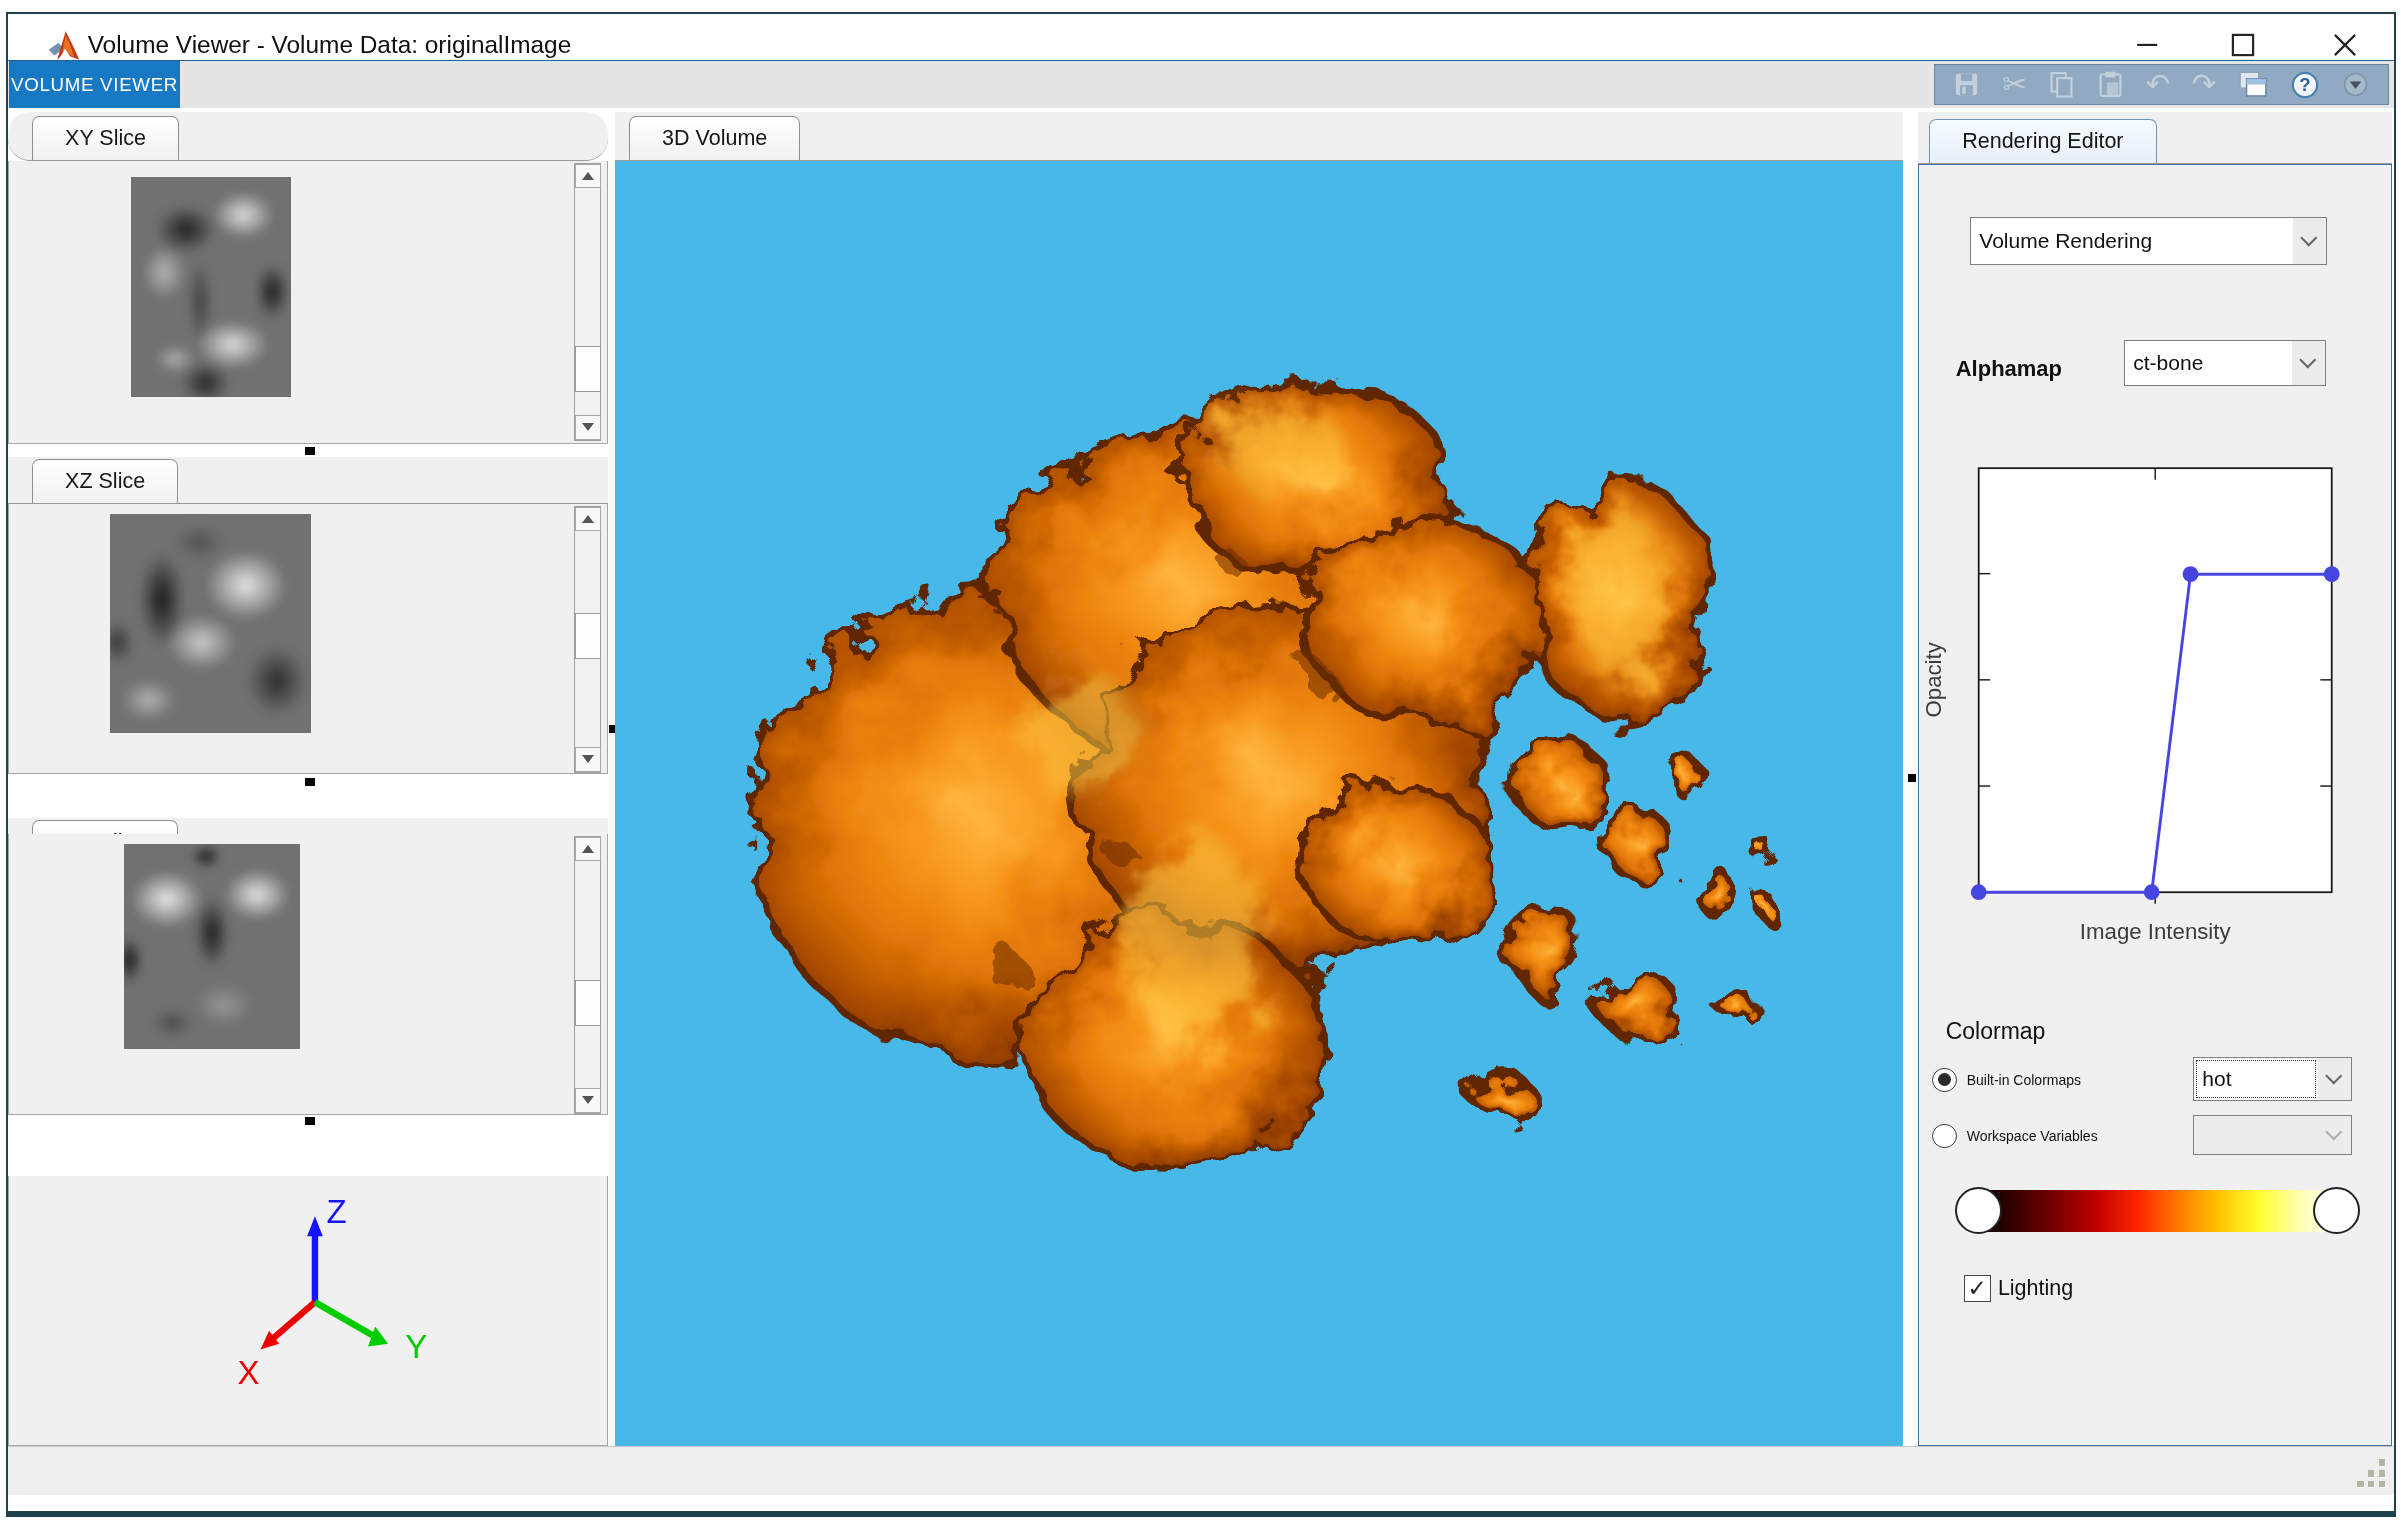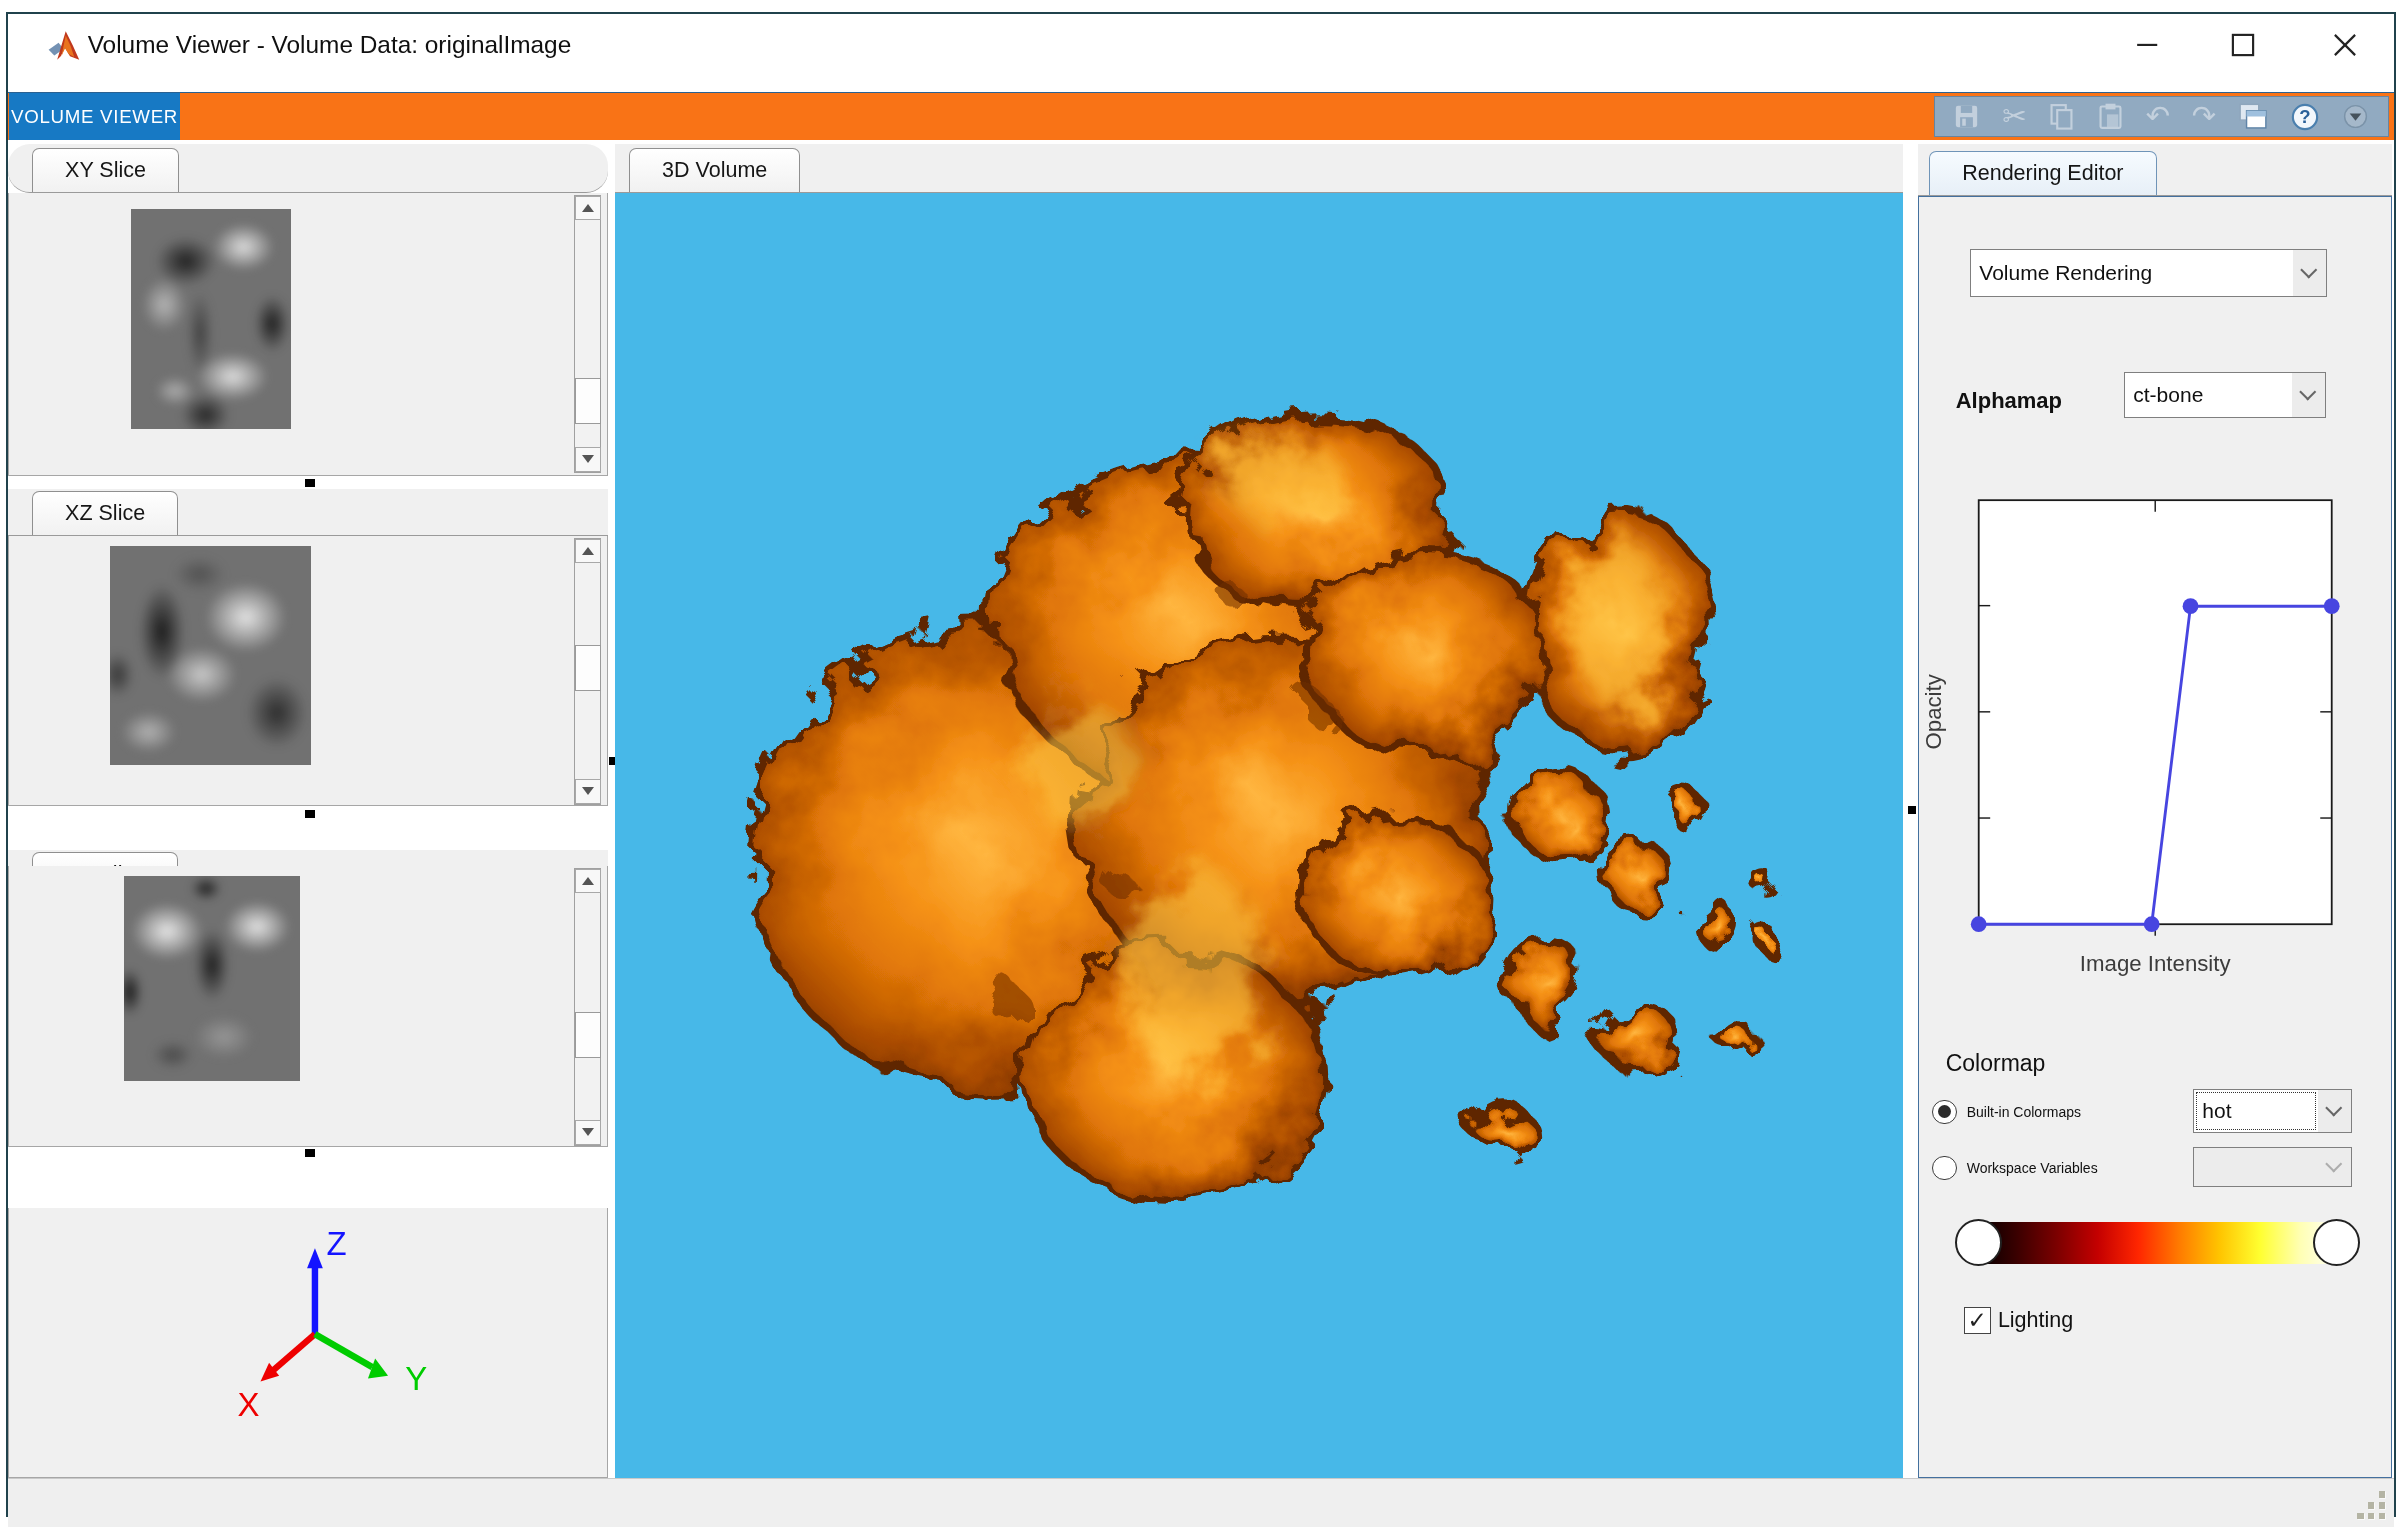--- a/index.html
+++ b/index.html
@@ -2,28 +2,28 @@
 <html style="font-size:11.5px"><head>
 <meta charset="utf-8">
 <style>
   * { margin:0; padding:0; box-sizing:border-box; }
   html,body { width:2401px; height:1529px; background:#ffffff; font-family:"Liberation Sans", sans-serif; overflow:hidden; }
 
   .window { position:absolute; left:5.7px; top:11.5px; width:2390px; height:1505px;
     border:2.2px solid #20424c; border-bottom:6.5px solid #20424c; background:#ffffff; }
 
   
-  .titlebar { position:relative; height:78px; background:#ffffff; }
+  .titlebar { position:relative; height:46px; background:#ffffff; }
   .matlab-icon { position:absolute; left:39px; top:13px; }
   .win-title { position:absolute; left:80px; top:0; height:62px; line-height:62px; font-size:24.4px; color:#101010; }
   .win-btn { position:absolute; top:13px; width:34px; height:36px; display:flex; align-items:center; justify-content:center; cursor:pointer; }
   .btn-min { left:2123px; } .btn-max { left:2218px; } .btn-close { left:2320px; }
 
   
-  .ribbon { position:relative; height:48px; background:#f97316; border-top:0.7px solid #2a6191; }
+  .ribbon { position:relative; height:48px; background:#e5e5e5; border-top:0.7px solid #2a6191; }
   .ribbon-tab { position:absolute; left:1.4px; top:0; width:171px; height:48px; background:#1779c4; color:#ffffff;
     font-size:18.7px; letter-spacing:0.7px; display:flex; align-items:center; justify-content:center; }
   .qat { position:absolute; right:4.3px; top:3.6px; width:455px; height:41px; background:#91aac1; border:0.7px solid #68849e;
     display:flex; align-items:center; justify-content:space-around; padding:0 7.2px; }
   .qat .g { font-family:"DejaVu Sans", sans-serif; font-size:29px; color:#c3d0dd; line-height:1; }
 
   
   .main { position:relative; height:1338px; background:#ffffff; }
 
   

